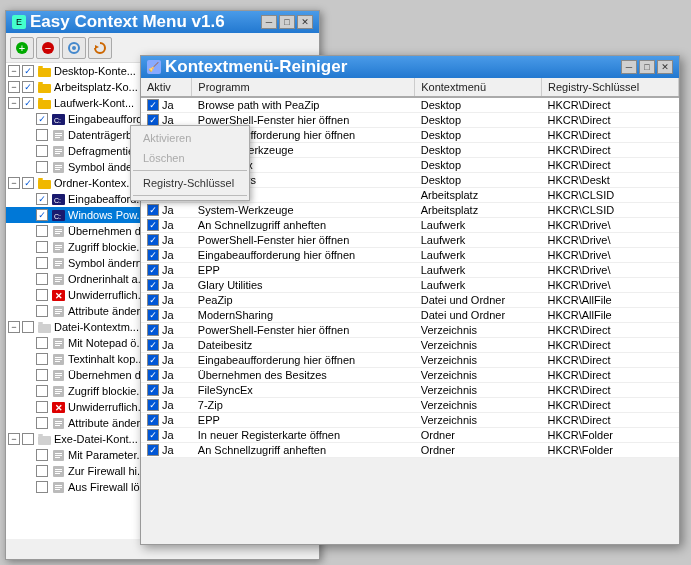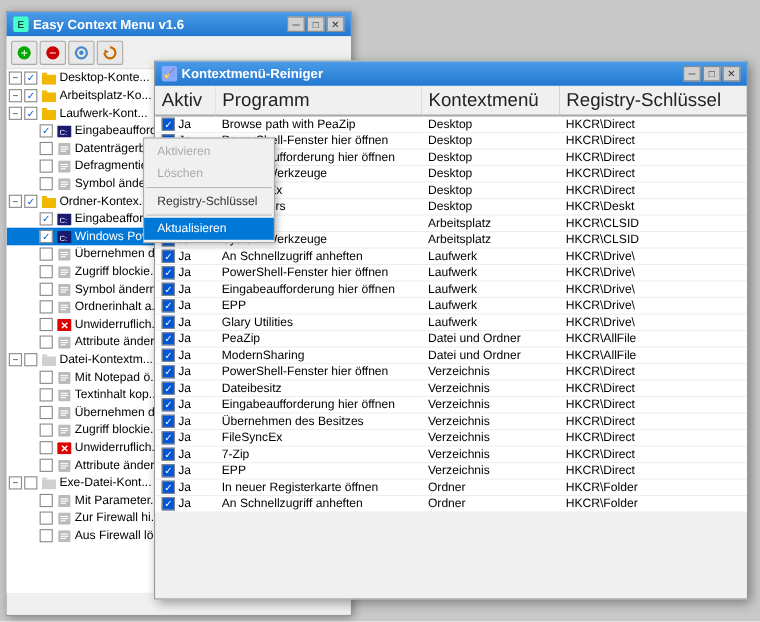--- a/index.html
+++ b/index.html
@@ -40,21 +40,21 @@
     }
     .title-bar-icon {
       width: 14px;
       height: 14px;
       background: #4fc;
       border-radius: 2px;
       display: flex; align-items: center; justify-content: center;
       font-size: 9px; color: #000;
     }
     .title-bar-text {
-      font-size: 12px;
+      font-size: 17px;
       font-weight: bold;
     }
     .title-bar-controls {
       display: flex; gap: 2px;
     }
     .wnd-btn {
       width: 16px; height: 14px;
       background: #d0d0d0;
       border: 1px solid #888;
       display: flex; align-items: center; justify-content: center;
@@ -229,21 +229,21 @@
       background: white;
     }
     thead tr {
       background: #f0f0f0;
       position: sticky; top: 0;
       z-index: 10;
     }
     th {
       padding: 3px 6px;
       text-align: left;
-      font-size: 17px;
+      font-size: 11px;
       font-weight: normal;
       border-right: 1px solid #ccc;
       border-bottom: 2px solid #aaa;
       color: #222;
       white-space: nowrap;
     }
     td {
       padding: 1px 6px;
       font-size: 11px;
       border-bottom: 1px solid #eee;
@@ -642,21 +642,20 @@
       </div>
     </div>
 </div>
 
 <div class="context-menu">
   <div class="ctx-item disabled">Aktivieren</div>
   <div class="ctx-item disabled">Löschen</div>
   <div class="ctx-separator"></div>
   <div class="ctx-item">Registry-Schlüssel</div>
   <div class="ctx-separator"></div>
-  <div class="ctx-item highlight">Aktualisieren</div>
 </div>
 
 <div class="big-window">
   <div class="big-title-bar">
     <div class="big-title-left">
       <div class="big-title-icon">🧹</div>
       <span class="title-bar-text">Kontextmenü-Reiniger</span>
     </div>
     <div class="title-bar-controls">
       <div class="wnd-btn">─</div>

